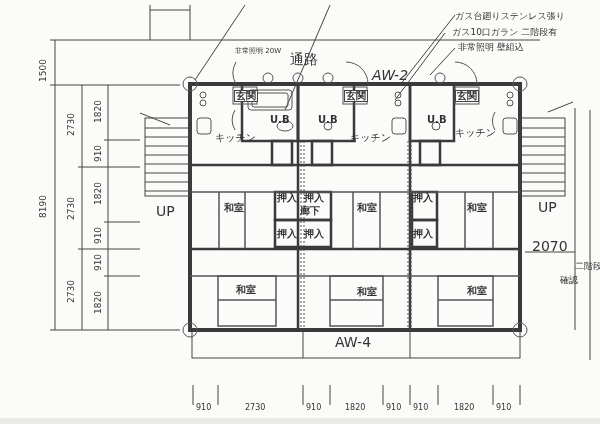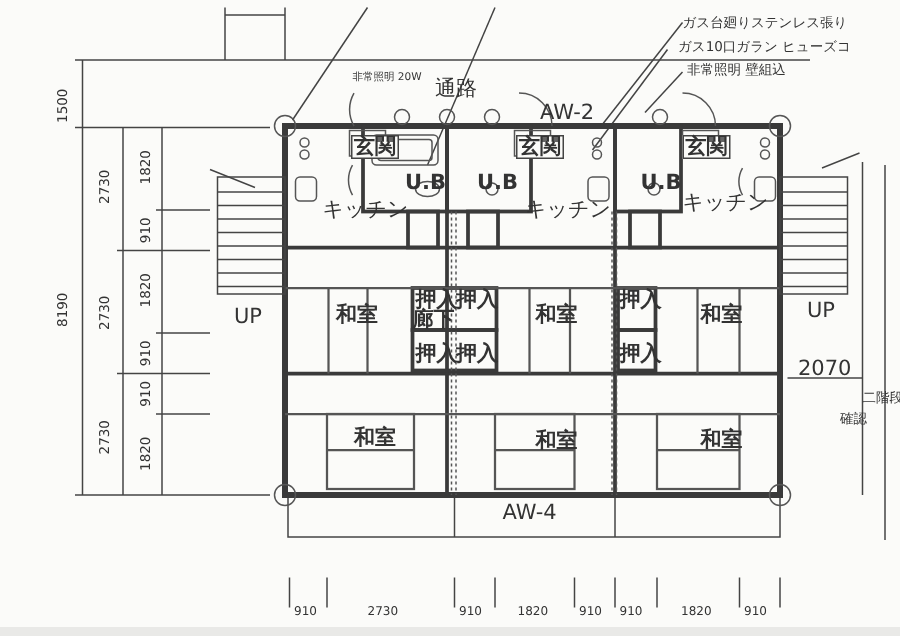--- a/index.html
+++ b/index.html
@@ -2,21 +2,21 @@
 <html><head>
 <meta charset="utf-8">
 <style>
   html,body{margin:0;padding:0;}
   body{width:600px;height:424px;background:#f7f7f5;position:relative;overflow:hidden;font-family:"DejaVu Sans",sans-serif;color:#222;}
   .paper{position:absolute;left:0;top:0;width:600px;height:418px;background:#fbfbf9;}
   .bottom-strip{position:absolute;left:0;top:418px;width:600px;height:6px;background:#e9e9e7;}
   svg{position:absolute;left:0;top:0;}
   .lbl{position:absolute;font-size:14px;color:#333;white-space:nowrap;line-height:1;}
   .vlbl{position:absolute;font-size:9px;color:#333;white-space:nowrap;transform:rotate(-90deg);transform-origin:center;line-height:1;}
-  .room{position:absolute;font-size:14px;color:#333;font-weight:bold;white-space:nowrap;line-height:1;text-align:right;}
+  .room{position:absolute;font-size:10px;color:#333;font-weight:bold;white-space:nowrap;line-height:1;text-align:right;}
   .note{position:absolute;font-size:9px;color:#333;white-space:nowrap;line-height:1;}
   .box{border:1px solid #444;padding:0 1px;background:#fbfbf9;}
 </style>
 </head>
 <body>
 
 <div class="paper"></div>
 <div class="bottom-strip"></div>
 
 <svg width="600" height="424" viewBox="0 0 600 424">
@@ -170,26 +170,26 @@
     <line x1="520" y1="182" x2="565" y2="182"></line>
     <line x1="520" y1="191" x2="565" y2="191"></line>
     <line x1="573" y1="102" x2="548" y2="112"></line>
     <line x1="575" y1="108" x2="575" y2="330"></line>
     <line x1="590" y1="110" x2="590" y2="360"></line>
     <line x1="525" y1="252" x2="575" y2="252"></line>
   </g>
 </svg>
 
 <div class="note" style="left:455px;top:12px;">ガス台廻りステンレス張り</div>
-<div class="note" style="left:452px;top:28px;">ガス10口ガラン ヒューズコ</div>
+<div class="note" style="left:452px;top:28px;">ガス10口ガラン 二階段有</div>
 <div class="note" style="left:458px;top:43px;">非常照明 壁組込</div>
 
 <div class="lbl" style="left:235px;top:48px;font-size:7px;">非常照明 20W</div>
 <div class="lbl" style="left:290px;top:52px;">通路</div>
-<div class="lbl" style="left:360px;top:68px;">AW-2</div>
+<div class="lbl" style="left:372px;top:68px;font-style:italic;">AW-2</div>
 <div class="lbl" style="left:335px;top:335px;">AW-4</div>
 
 <div class="vlbl" style="left:32px;top:66px;">1500</div>
 <div class="vlbl" style="left:32px;top:202px;">8190</div>
 <div class="vlbl" style="left:60px;top:120px;">2730</div>
 <div class="vlbl" style="left:60px;top:204px;">2730</div>
 <div class="vlbl" style="left:60px;top:287px;">2730</div>
 <div class="vlbl" style="left:87px;top:107px;">1820</div>
 <div class="vlbl" style="left:90px;top:149px;">910</div>
 <div class="vlbl" style="left:87px;top:189px;">1820</div>
@@ -210,21 +210,21 @@
 <div class="room" style="left:270px;top:115px;">U.B</div>
 <div class="room" style="left:215px;top:133px;font-weight:normal;">キッチン</div>
 <div class="room" style="left:224px;top:203px;">和室</div>
 <div class="room" style="left:236px;top:285px;">和室</div>
 
 <div class="room box" style="left:344px;top:90px;">玄関</div>
 <div class="room" style="left:318px;top:115px;">U.B</div>
 <div class="room" style="left:350px;top:133px;font-weight:normal;">キッチン</div>
 <div class="room" style="left:277px;top:193px;">押入</div>
 <div class="room" style="left:304px;top:193px;">押入</div>
-<div class="room" style="left:275px;top:206px;">廊下</div>
+<div class="room" style="left:300px;top:206px;">廊下</div>
 <div class="room" style="left:277px;top:229px;">押入</div>
 <div class="room" style="left:304px;top:229px;">押入</div>
 <div class="room" style="left:357px;top:203px;">和室</div>
 <div class="room" style="left:357px;top:287px;">和室</div>
 
 <div class="room box" style="left:455px;top:90px;">玄関</div>
 <div class="room" style="left:427px;top:115px;">U.B</div>
 <div class="room" style="left:455px;top:128px;font-weight:normal;">キッチン</div>
 <div class="room" style="left:413px;top:193px;">押入</div>
 <div class="room" style="left:413px;top:229px;">押入</div>

